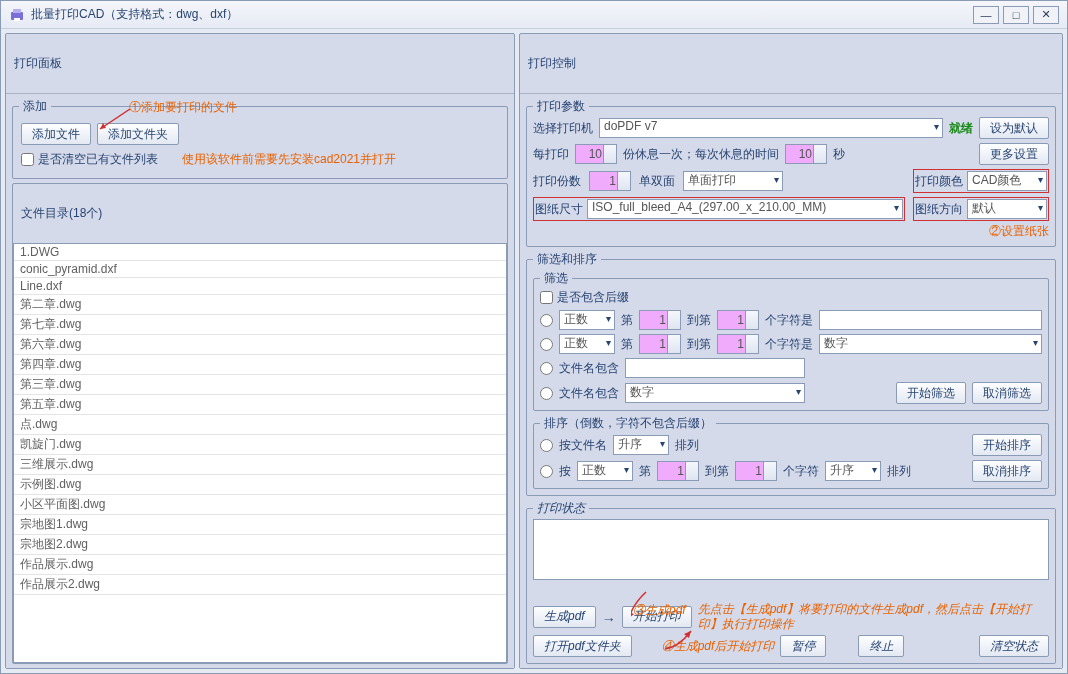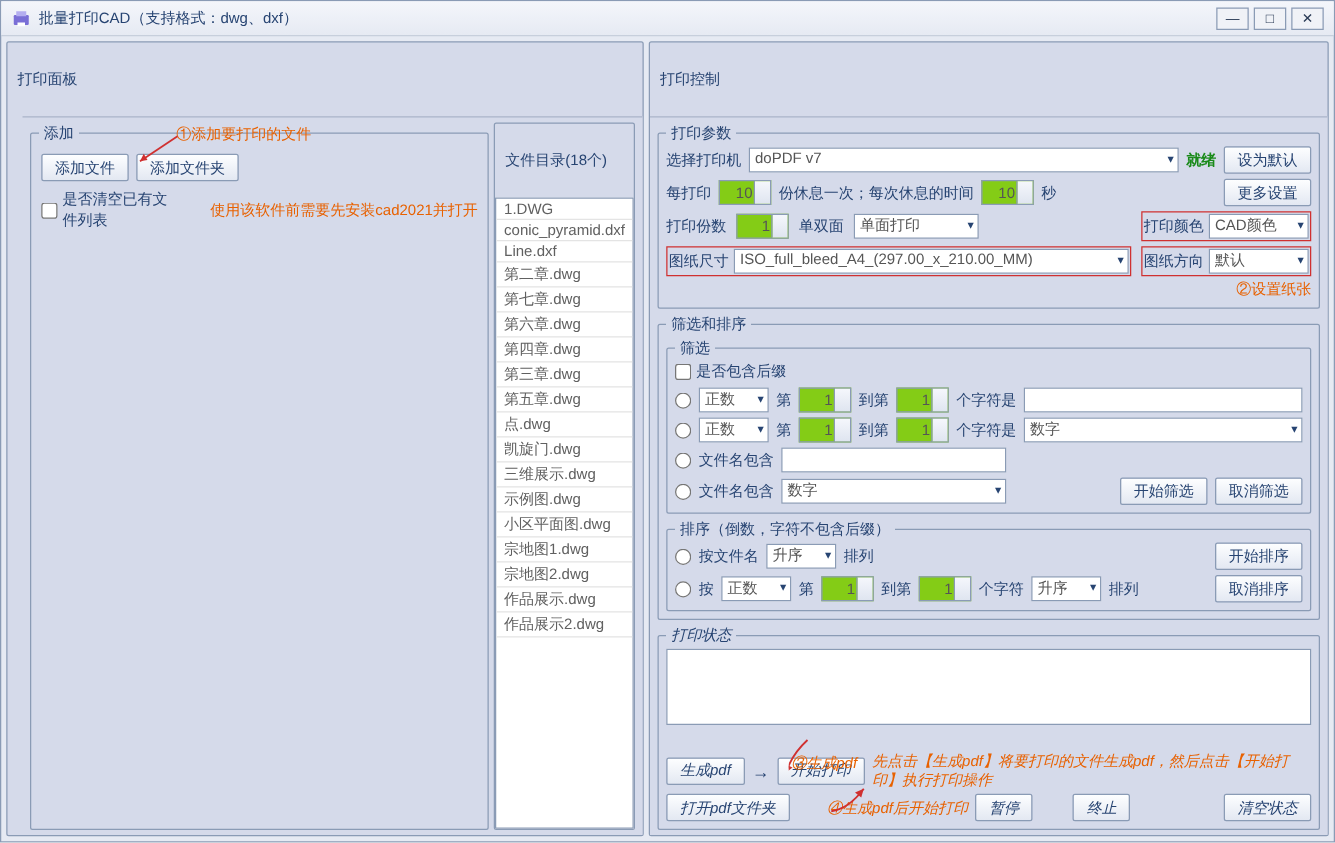--- a/index.html
+++ b/index.html
@@ -28,21 +28,21 @@
 .lbl { color:#274472; white-space:nowrap; }
 .ann { color:#e86100; white-space:nowrap; }
 
 .filelist { flex:1; display:flex; flex-direction:column; }
 .filelist .list { flex:1; background:#fff; border:1px solid #8a9bb5; overflow:auto; }
 .filelist .list .item { padding: 1px 6px; border-bottom: 1px solid #e4e4e4; color:#606060; font-family: Arial, sans-serif; }
 
 input[type=text].fld, .sel { height: 20px; border:1px solid #8a9bb5; background:#fff; padding: 0 4px; color:#555; }
 .sel { display:inline-flex; align-items:flex-start; position:relative; padding-right:18px; }
 .sel::after { content:"▾"; position:absolute; right:3px; top:2px; font-size:10px; color:#274472; }
-.spin { height:20px; border:1px solid #8a9bb5; background:#84cc16; display:inline-flex; align-items:center; padding:0 14px 0 4px; position:relative; min-width:42px; justify-content:flex-end; color:#555; }
+.spin { height:20px; border:1px solid #8a9bb5; background:#f0abfc; display:inline-flex; align-items:center; padding:0 14px 0 4px; position:relative; min-width:42px; justify-content:flex-end; color:#555; }
 .spin::after { content:""; position:absolute; right:0; top:0; bottom:0; width:12px; border-left:1px solid #8a9bb5; background: linear-gradient(#f5f7fc,#dfe5f0); }
 
 .chk { display:inline-flex; align-items:center; gap:4px; color:#274472; }
 .chk input { width:13px; height:13px; }
 
 .radio { width:13px; height:13px; }
 
 fieldset { border:1px solid #8a9bb5; border-radius:2px; padding: 2px 6px 6px 6px; margin:0; }
 fieldset > legend { color:#274472; padding: 0 4px; }
 
@@ -72,21 +72,21 @@
     <span class="wbtn">—</span>
     <span class="wbtn">□</span>
     <span class="wbtn">✕</span>
   </div>
 
   <div class="body">
 
     <div class="col left">
       <div class="group" style="display:flex; flex-direction:column; flex:1; min-height:0;">
         <div class="group-hd">打印面板</div>
-        <div class="group-bd" style="flex:1; display:flex; flex-direction:row; gap:4px; min-height:0;margin-left:12px;">
+        <div class="group-bd" style="flex:1; display:flex; flex-direction:column; gap:4px; min-height:0;">
 
           <fieldset>
             <legend>添加</legend>
             <div style="position:relative;">
               <div class="ann" style="position:absolute; left:110px; top:-18px;">①添加要打印的文件</div>
               <span class="red-arrow" style="position:absolute; left:76px; top:-10px;">
                 <svg width="40" height="30">
                     <path d="M35 2 L5 22" stroke="#d03030" stroke-width="1.5" fill="none"></path>
                     <path d="M5 22 l6 -1 l-3 -5 z" fill="#d03030"></path>
                   </svg>

